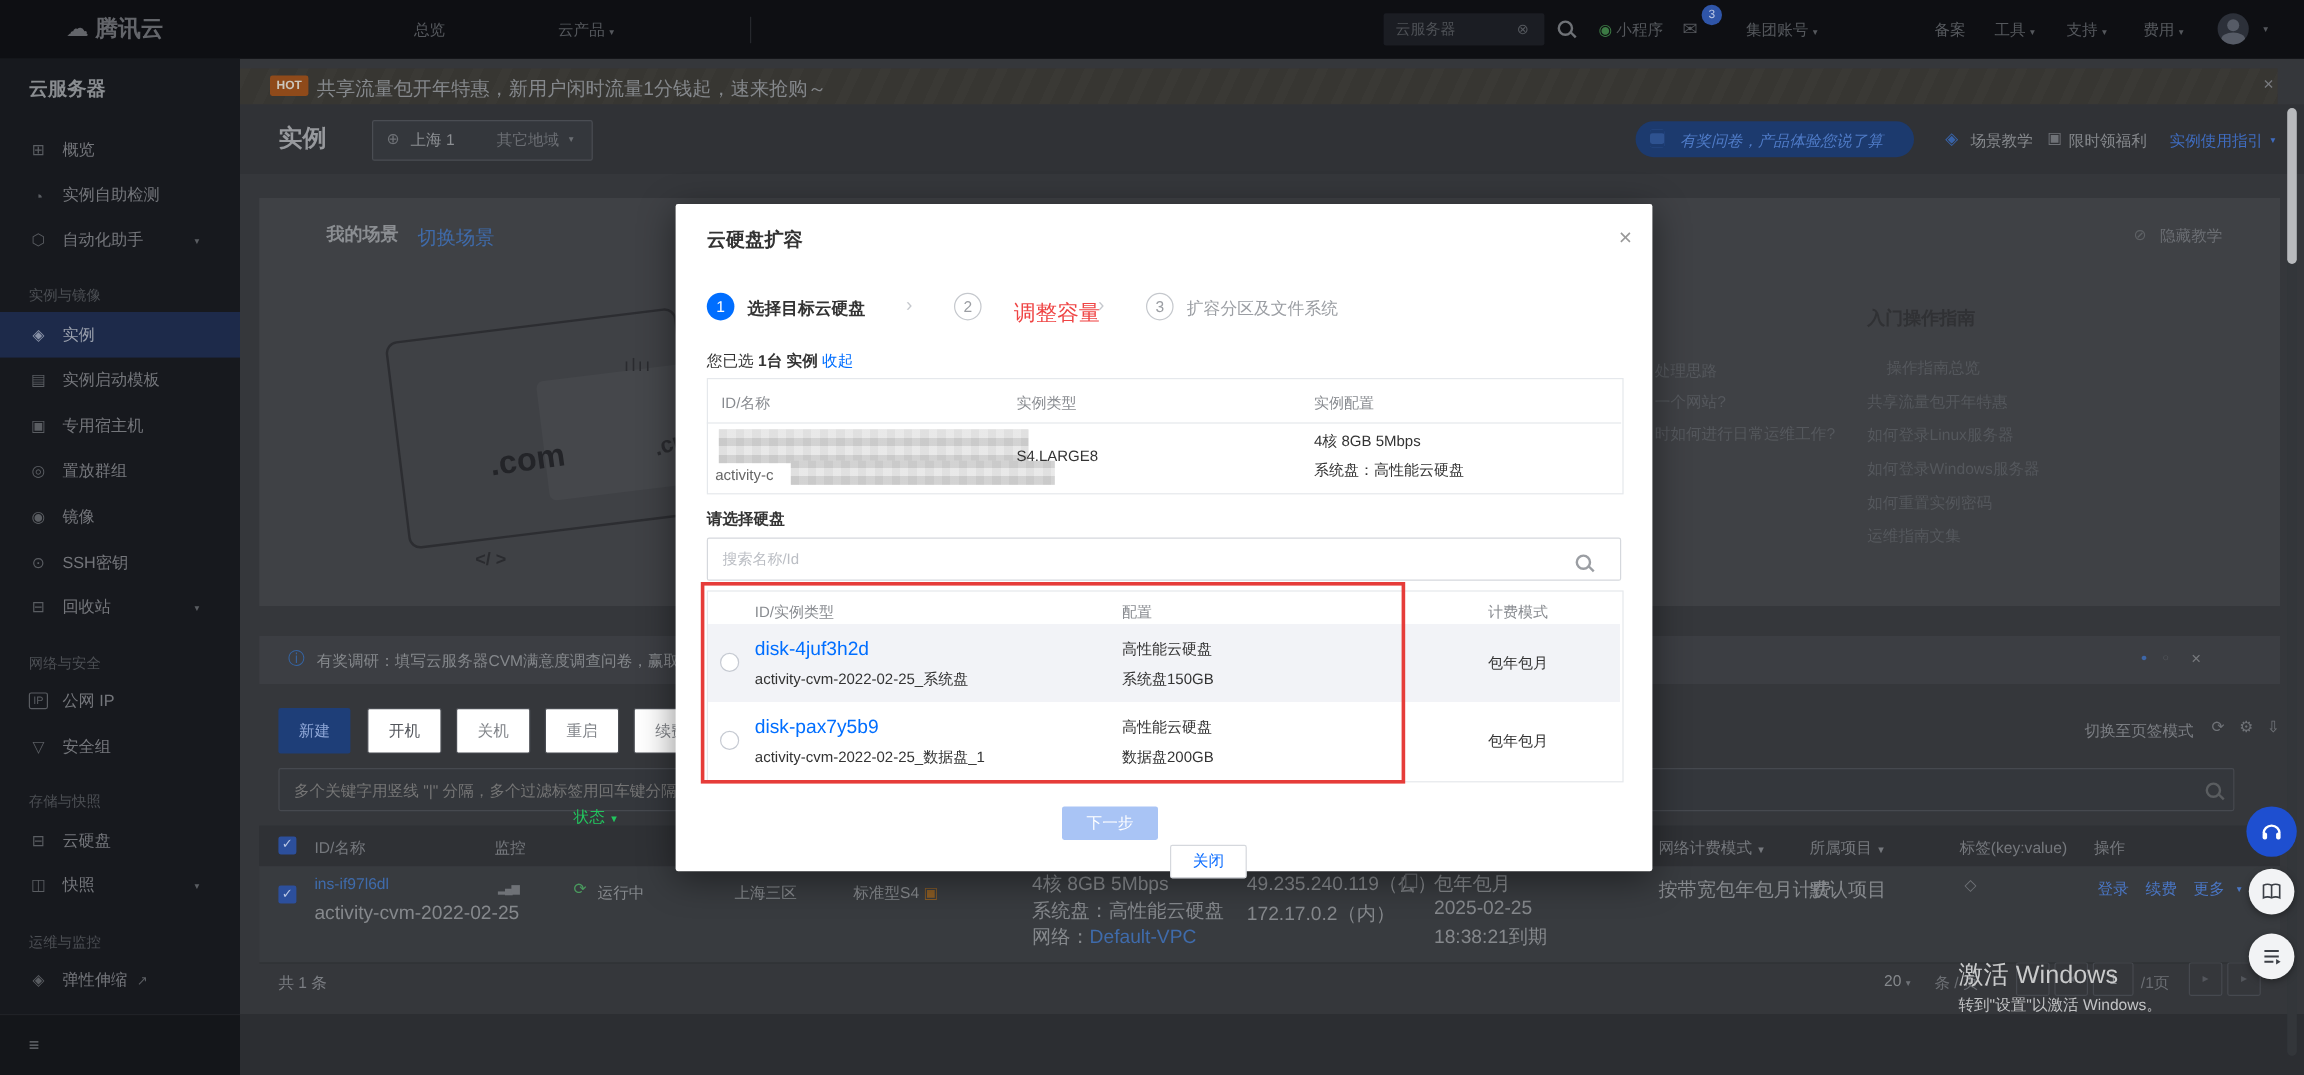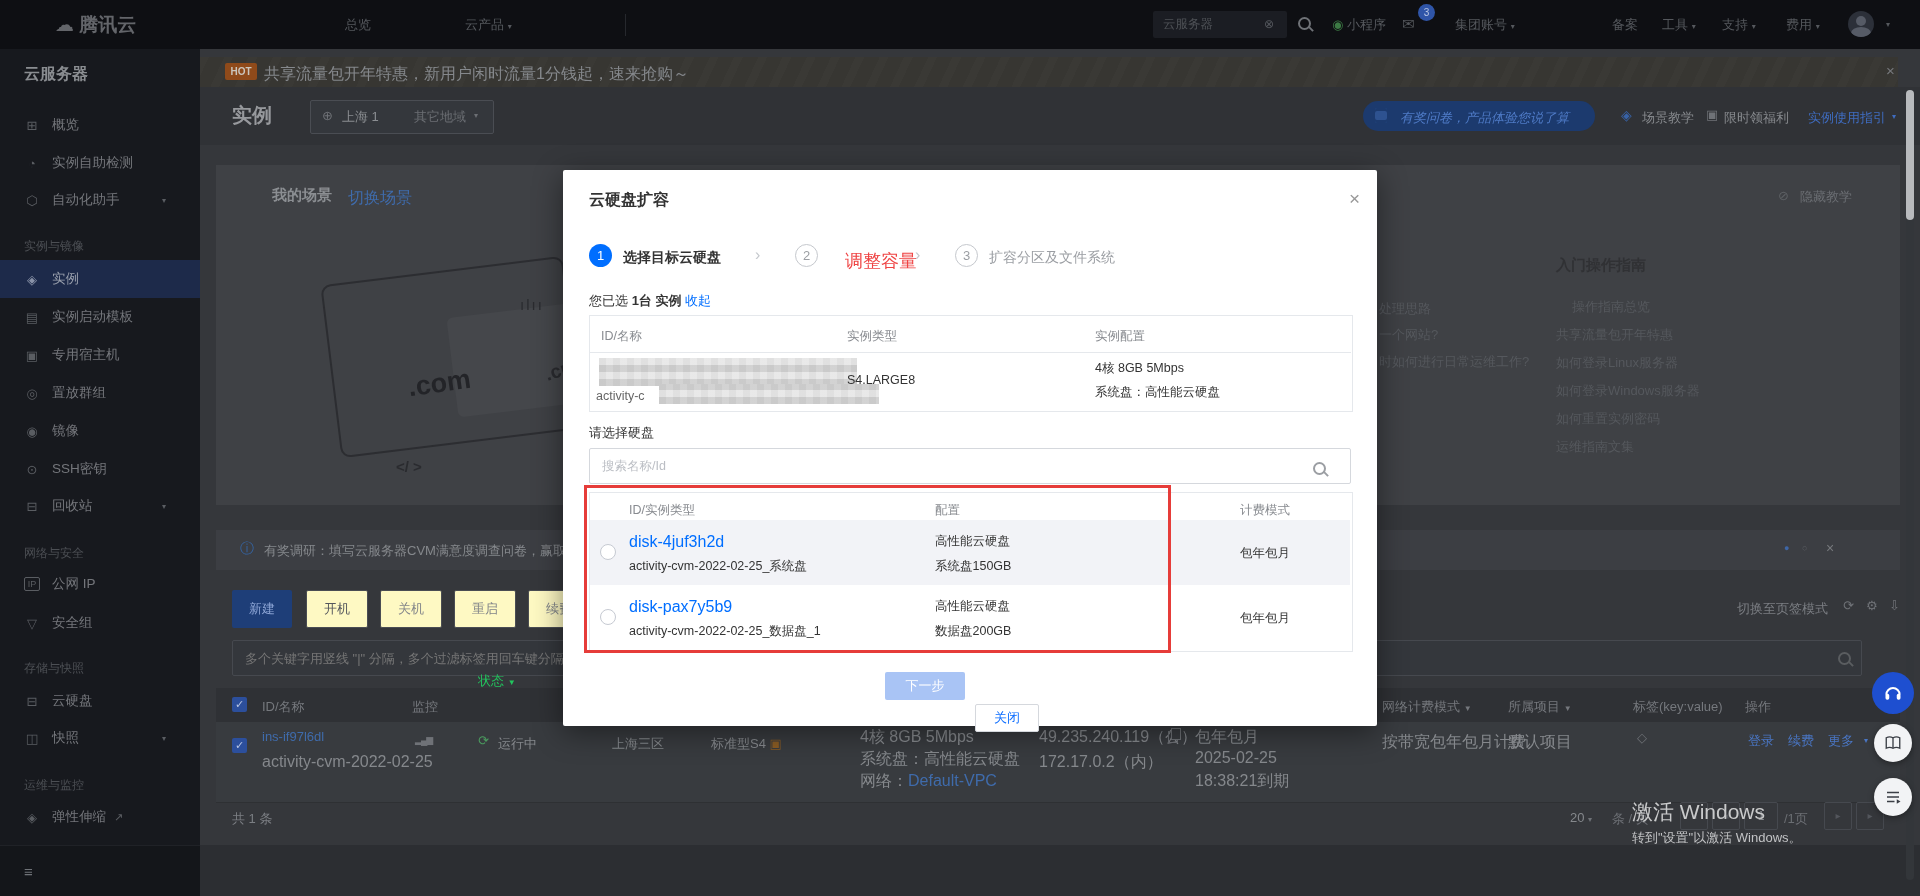--- a/index.html
+++ b/index.html
@@ -42,21 +42,21 @@
   .hotbadge{left:225px;top:63px;width:32px;height:17px;background:#8f4a1a;border-radius:2px;
      color:#cbc6bd;font-size:10px;text-align:center;line-height:17px;font-weight:bold;}
   .hdr{left:200px;top:87px;width:1720px;height:58px;background:#303236;}
   .region-box{left:310px;top:100px;width:182px;height:32px;border:1px solid #4a4d53;border-radius:2px;background:#34373c;}
   .pill{left:1363px;top:101px;width:232px;height:30px;background:#1c3a6e;border-radius:15px;}
   .docic{position:absolute;left:12px;top:7px;width:12px;height:15px;background:#2e5290;
      border-radius:2px;box-shadow:inset 0 3px 0 #1c3a6e,inset 0 -3px 0 #1c3a6e;}
   .card{left:216px;top:165px;width:1684px;height:340px;background:#3f4145;}
   .notice{left:216px;top:530px;width:1684px;height:40px;background:#3c3e43;}
   .btn-b{height:38px;background:#1e3e78;color:#8ea6d6;font-size:13px;text-align:center;line-height:38px;border-radius:2px;}
-  .btn-g{height:36px;background:#fef9c3;border:1px solid #4a4d53;color:#82858a;font-size:13px;text-align:center;line-height:36px;border-radius:2px;}
+  .btn-g{height:36px;background:#ffffff;border:1px solid #4a4d53;color:#82858a;font-size:13px;text-align:center;line-height:36px;border-radius:2px;}
   .btn-g.dis{color:#53565c;}
   .filter-in{left:232px;top:640px;width:1630px;height:36px;background:#34373c;border:1px solid #46494f;border-radius:2px;box-sizing:border-box;}
   .filter-in input{width:96%;height:100%;background:transparent;border:0;outline:0;color:#565962;
      font-size:13px;padding:0 12px;font-family:inherit;}
   .thead{left:216px;top:688px;width:1684px;height:34px;background:#2f3135;border-bottom:1px solid #3a3d41;}
   .trow{left:216px;top:722px;width:1684px;height:80px;background:#383b3f;border-bottom:1px solid #2e3033;}
   .cbx{width:15px;height:15px;border-radius:2px;background:#2c4f9c;color:#b9c6e4;font-size:11px;
      line-height:15px;text-align:center;}
   .copyic{position:absolute;width:8px;height:10px;border:1px solid #6f7277;}
   .copyic::after{content:"";position:absolute;left:2px;top:-4px;width:8px;height:10px;border:1px solid #6f7277;background:#383b3f;}
@@ -328,21 +328,21 @@
     <span class="x mth" style="left:38px;top:158px;">ID/名称</span>
     <span class="x mth" style="left:284px;top:158px;">实例类型</span>
     <span class="x mth" style="left:532px;top:158px;">实例配置</span>
     <div class="x mosaic" style="left:36px;top:188px;width:258px;height:28px;"></div>
     <span class="x mtd" style="left:33px;top:219px;color:#666;">activity-c</span>
     <div class="x mosaic" style="left:96px;top:214px;width:220px;height:20px;"></div>
     <span class="x mtd" style="left:284px;top:203px;">S4.LARGE8</span>
     <span class="x mtd" style="left:532px;top:190px;">4核 8GB 5Mbps</span>
     <span class="x mtd" style="left:532px;top:214px;">系统盘：高性能云硬盘</span>
 
-    <span class="x" style="left:26px;top:254px;font-size:13px;font-weight:normal;color:#333;">请选择硬盘</span>
+    <span class="x" style="left:26px;top:254px;font-size:13px;font-weight:bold;color:#333;">请选择硬盘</span>
     <div class="x msearch">
       <input placeholder="搜索名称/Id" style="">
     </div>
     <span class="x mag" style="left:750px;top:292px;color:#9b9ea3;"></span>
 
     <div class="x mtable" style="left:26px;top:322px;width:762px;height:158px;"></div>
     <span class="x mth" style="left:66px;top:332px;">ID/实例类型</span>
     <span class="x mth" style="left:372px;top:332px;">配置</span>
     <span class="x mth" style="left:677px;top:332px;">计费模式</span>
 

